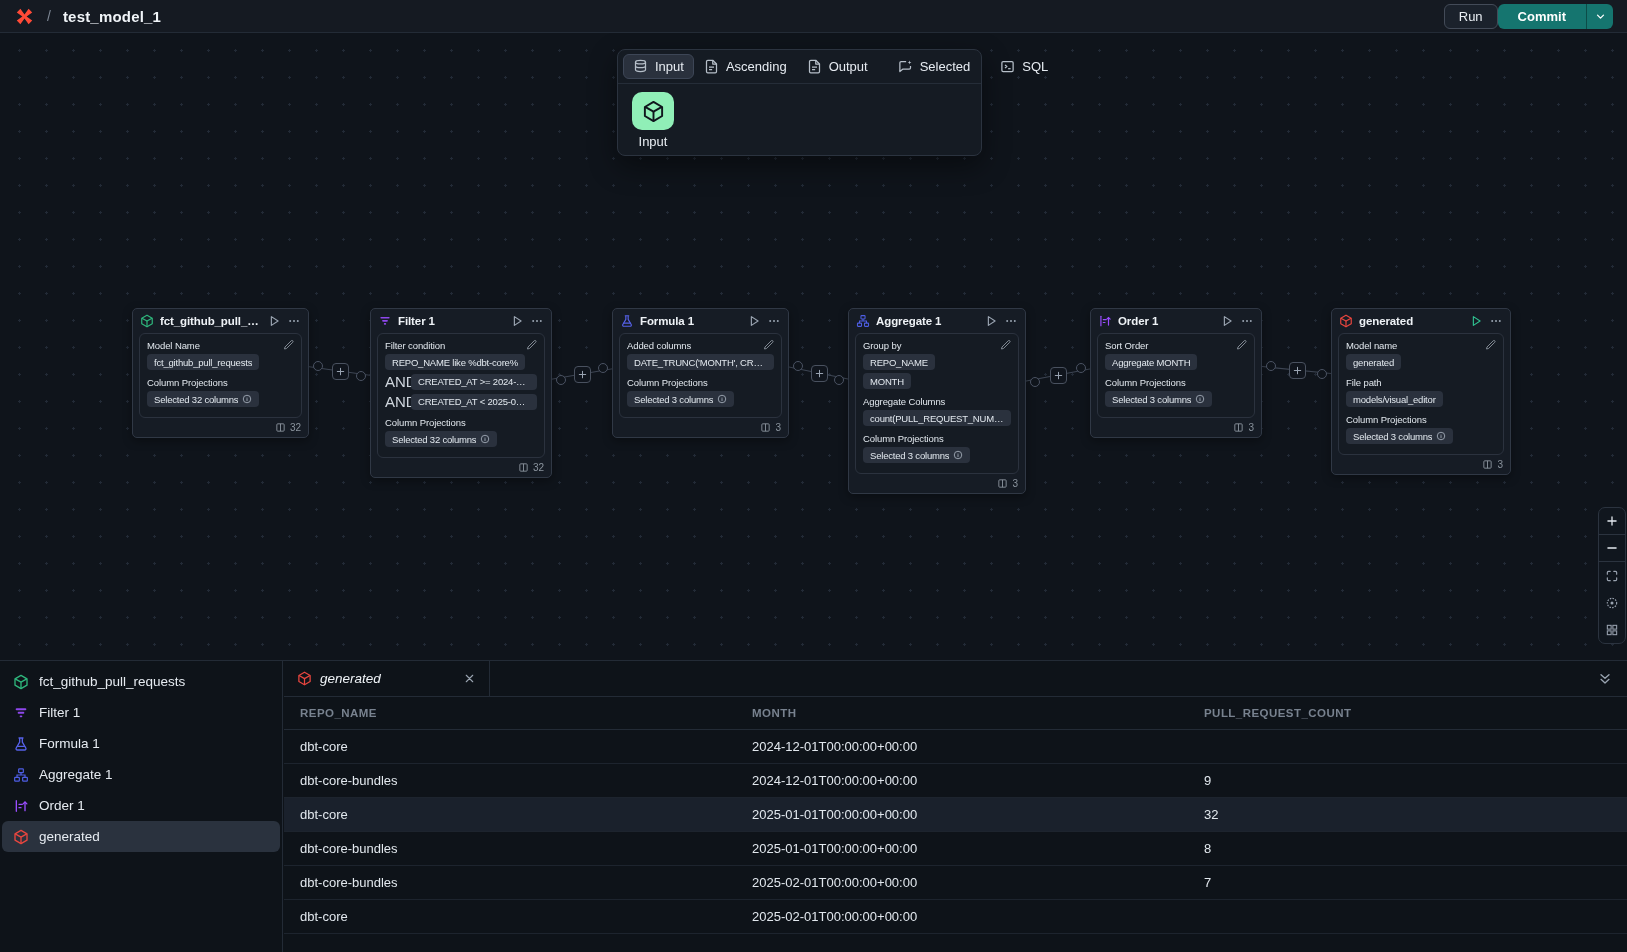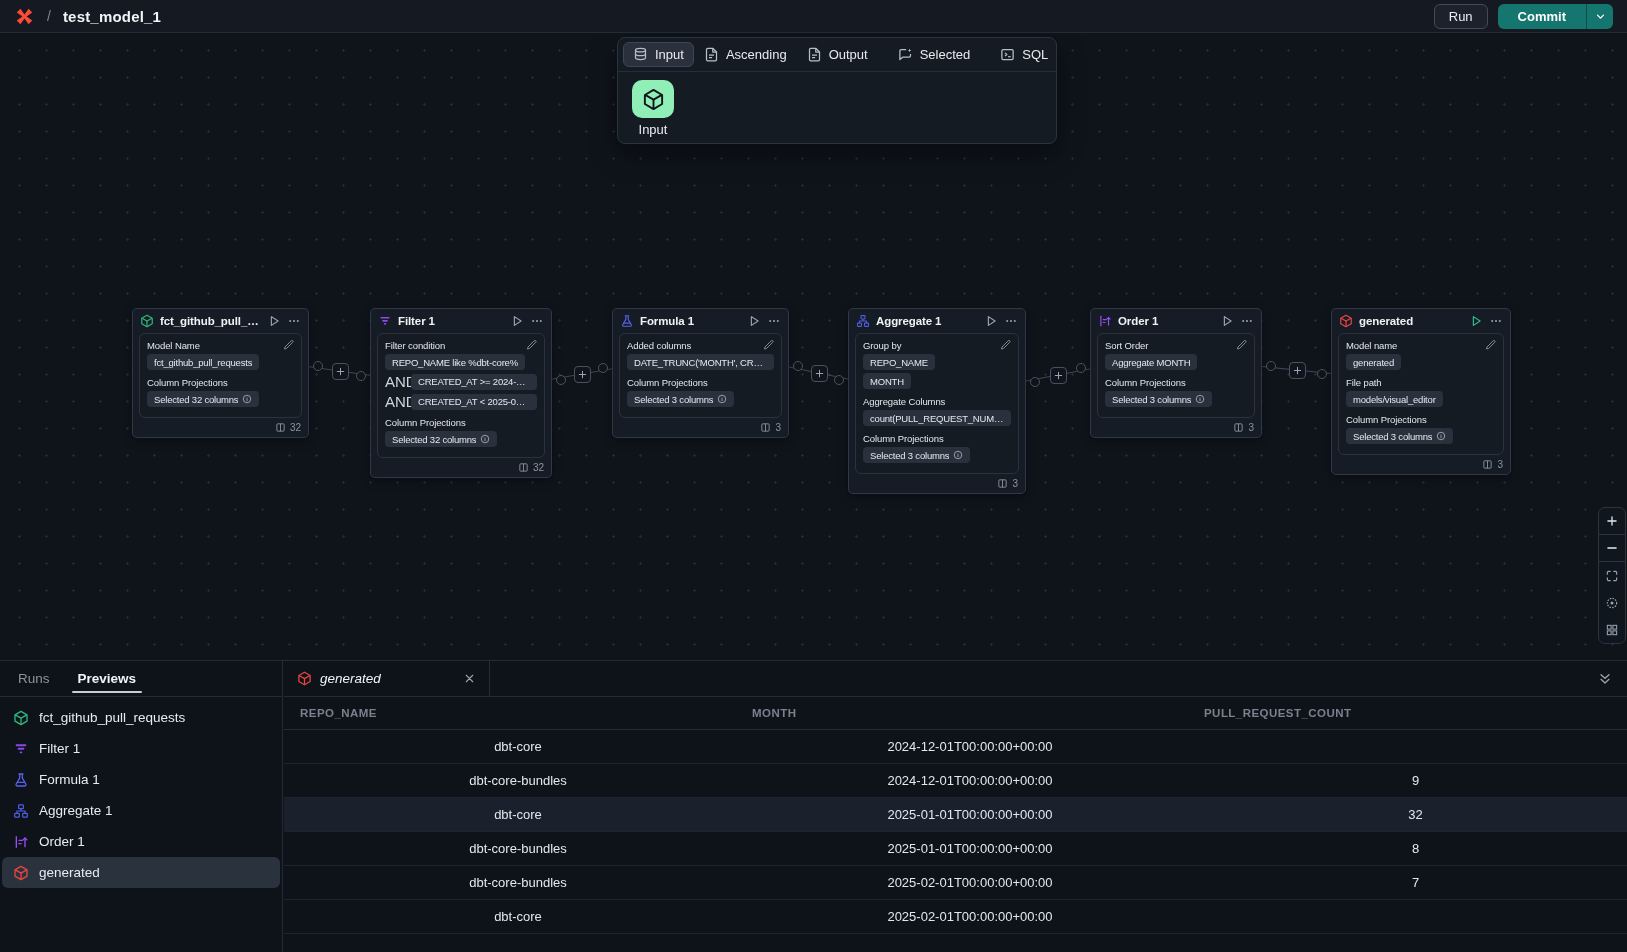--- a/index.html
+++ b/index.html
@@ -6,34 +6,34 @@
   html,body { width:1627px; height:952px; overflow:hidden; }
   body { background:#0e1319; font-family:"Liberation Sans","DejaVu Sans",sans-serif; color:#e6ebf1; position:relative; }
   .icon { display:inline-flex; align-items:center; justify-content:center; flex:none; }
   .icon svg { width:100%; height:100%; display:block; }
 
   
   .topbar { position:absolute; top:0; left:0; right:0; height:33px; background:#151a22; border-bottom:1px solid #232b36; display:flex; align-items:center; padding:0 14px; gap:12px; z-index:30; }
   .logo { width:21px; height:21px; color:#ff4a37; }
   .crumb-sep { color:#7d8794; font-size:14px; }
   .page-title { font-size:15px; font-weight:700; color:#f0f4f8; letter-spacing:.2px; }
-  .topbar-right { margin-left:auto; display:flex; align-items:center; gap:10px; }
+  .topbar-right { margin-left:auto; display:flex; align-items:center; }
   .btn-run { background:#1b222c; border:1px solid #434b58; border-radius:6px; color:#e9eef3; font-size:13px; padding:4px 14px; cursor:pointer; }
   .btn-commit-group { display:flex; }
   .btn-commit { background:#15756f; border:none; border-radius:6px 0 0 6px; color:#fff; font-size:13px; font-weight:600; padding:5px 20px; cursor:pointer; }
   .btn-commit-chev { background:#15756f; border:none; border-left:1px solid rgba(0,0,0,.35); border-radius:0 6px 6px 0; width:27px; display:flex; align-items:center; justify-content:center; color:#fff; cursor:pointer; }
   .btn-commit-chev .icon { width:13px; height:13px; }
 
   
   .canvas { position:absolute; top:33px; left:0; width:1627px; height:627px; background:#0f141b;
     background-image:radial-gradient(circle,#222a36 1.1px,transparent 1.1px); background-size:27px 27px; background-position:6px 4px; }
   .edges { position:absolute; inset:0; width:100%; height:100%; pointer-events:none; }
 
   
-  .top-popover { position:absolute; left:617px; top:4px; width:440px; border:1px solid #2b333f; border-radius:8px; background:#151b23; box-shadow:0 10px 28px rgba(0,0,0,.45); z-index:20; }
+  .top-popover { position:absolute; left:617px; top:16px; width:365px; border:1px solid #2b333f; border-radius:8px; background:#151b23; box-shadow:0 10px 28px rgba(0,0,0,.45); z-index:20; }
   .pop-toolbar { height:34px; display:flex; align-items:center; padding:0 5px; border-bottom:1px solid #252d38; }
   .tb-tab { display:flex; align-items:center; gap:7px; font-size:13px; color:#e6ebf1; padding:4px 9px; border-radius:6px; cursor:pointer; border:1px solid transparent; white-space:nowrap; }
   .tb-tab .icon { width:15px; height:15px; color:#b6bfc9; }
   .tb-tab.active { background:#2a313d; border-color:#3d4656; }
   .tb-div { width:1px; height:100%; background:#252d38; margin:0 5px; }
   .pop-body { height:71px; padding:8px 14px 6px; display:flex; }
   .input-tile-wrap { display:flex; flex-direction:column; align-items:center; gap:4px; cursor:pointer; }
   .input-tile { width:42px; height:42px; border-radius:10px; background:#90efb7; display:flex; align-items:center; justify-content:center; color:#10151d; }
   .input-tile .icon { width:23px; height:23px; }
   .input-tile-label { font-size:13px; color:#e9eef3; }
@@ -86,21 +86,21 @@
   .preview-tab .icon.pt-ic { width:15px; height:15px; }
   .preview-tab-label { font-size:13.5px; font-style:italic; color:#f0f4f8; }
   .pt-close { width:13px; height:13px; color:#9aa4b1; margin-left:auto; cursor:pointer; }
   .collapse-btn { margin-left:auto; margin-right:14px; width:16px; height:16px; color:#9aa4b1; cursor:pointer; }
 
   .tbl { position:absolute; top:36px; left:0; right:0; bottom:0; overflow:hidden; }
   .t-row { display:grid; grid-template-columns:452px 452px 1fr; align-items:center; }
   .t-head { height:33px; border-bottom:1px solid #232b36; }
   .t-head .t-cell { font-size:11.5px; font-weight:700; letter-spacing:.45px; color:#78828f; }
   .t-cell { padding-left:16px; white-space:nowrap; overflow:hidden; text-overflow:ellipsis; }
-  .t-body .t-row { height:34px; border-bottom:1px solid #1d242e; font-size:13px; color:#e2e8ee; cursor:default;text-align:center; }
+  .t-body .t-row { height:34px; border-bottom:1px solid #1d242e; font-size:13px; color:#e2e8ee; cursor:default; }
   .t-body .t-row.hl { background:#1a212c; }
 </style>
 </head>
 <body>
 
 <div class="topbar">
   <span class="icon logo">
       <svg viewBox="0 0 24 24" fill="currentColor">
         <path d="M12 9.6 7.3 3.2 3.2 7.3 9.6 12l-6.4 4.7 4.1 4.1L12 14.4l4.7 6.4 4.1-4.1L14.4 12l6.4-4.7-4.1-4.1z"></path>
       </svg>
@@ -669,24 +669,20 @@
       <span class="icon">
         <svg viewBox="0 0 24 24" fill="none" stroke="currentColor" stroke-width="2.2" stroke-linecap="round">
           <path d="M12 5v14M5 12h14"></path>
         </svg>
       </span>
     </div>
   </div>
 
 <div class="bottom">
   <div class="b-sidebar">
-    <div class="bs-tabs">
-      <div class="bs-tab">Runs</div>
-      <div class="bs-tab active">Previews</div>
-    </div>
     <div class="node-list" id="node-list">
         <div class="list-item">
           <span class="icon li-ic" style="color: rgb(47, 182, 124);">
             <svg viewBox="0 0 24 24" fill="none" stroke="currentColor" stroke-width="2" stroke-linejoin="round">
               <path d="M12 2l9 5.3v9.4L12 22l-9-5.3V7.3z"></path>
               <path d="M3.3 7.2 12 12.2l8.7-5"></path>
               <path d="M12 22V12.2"></path>
             </svg>
           </span>
           <span class="li-label">fct_github_pull_requests</span>

